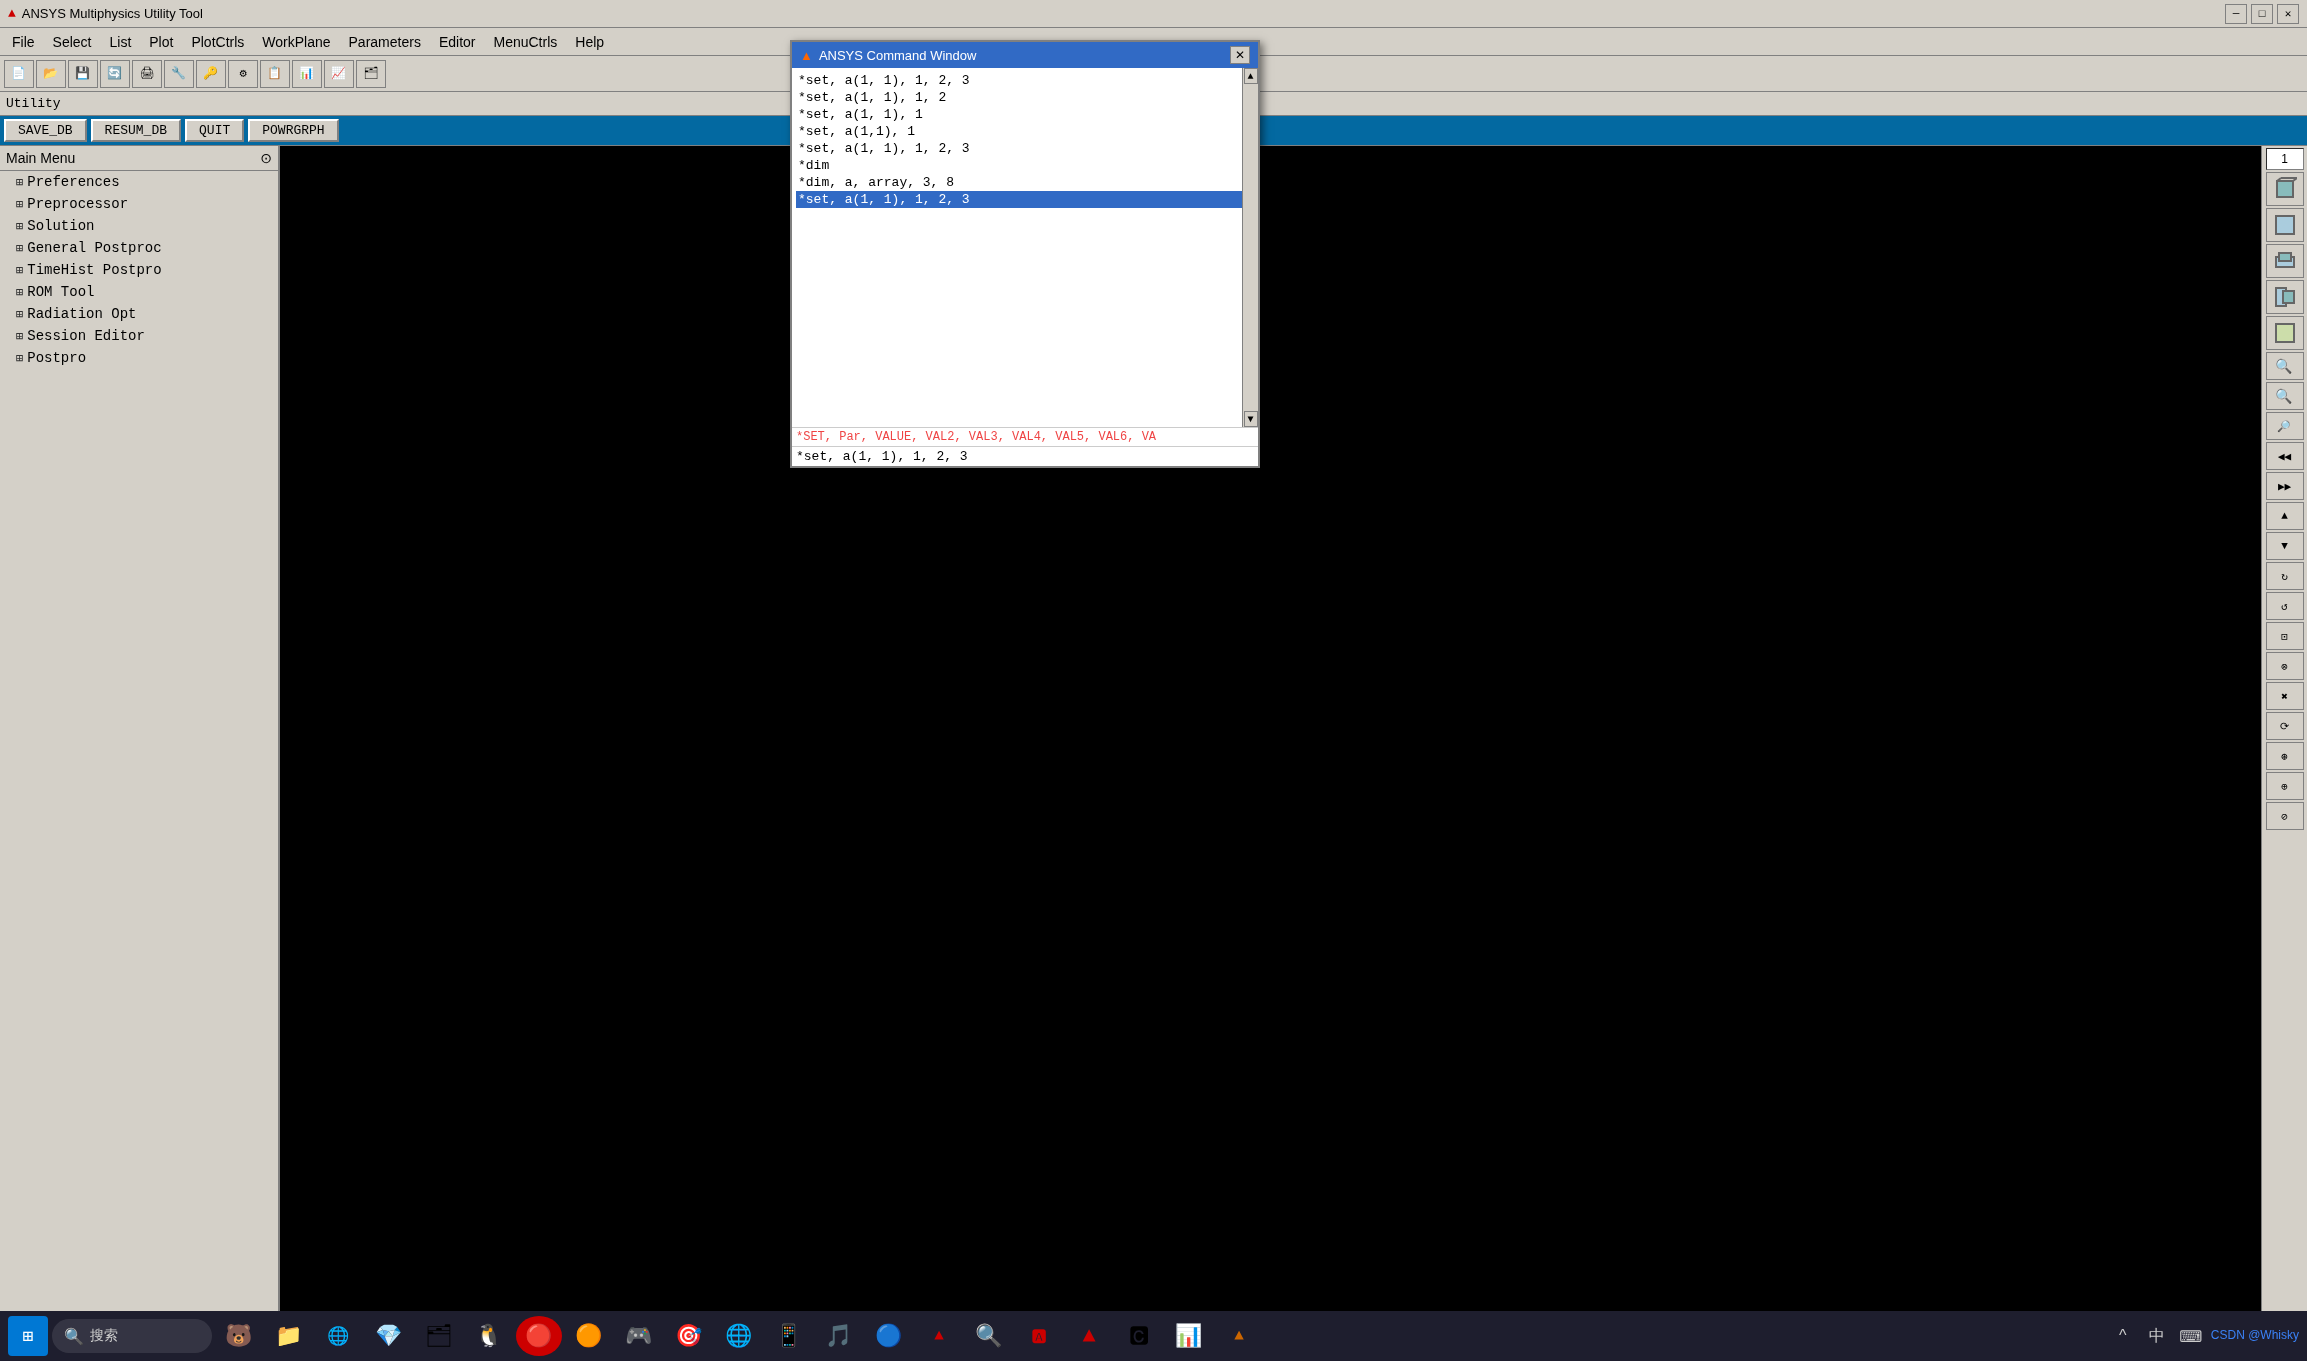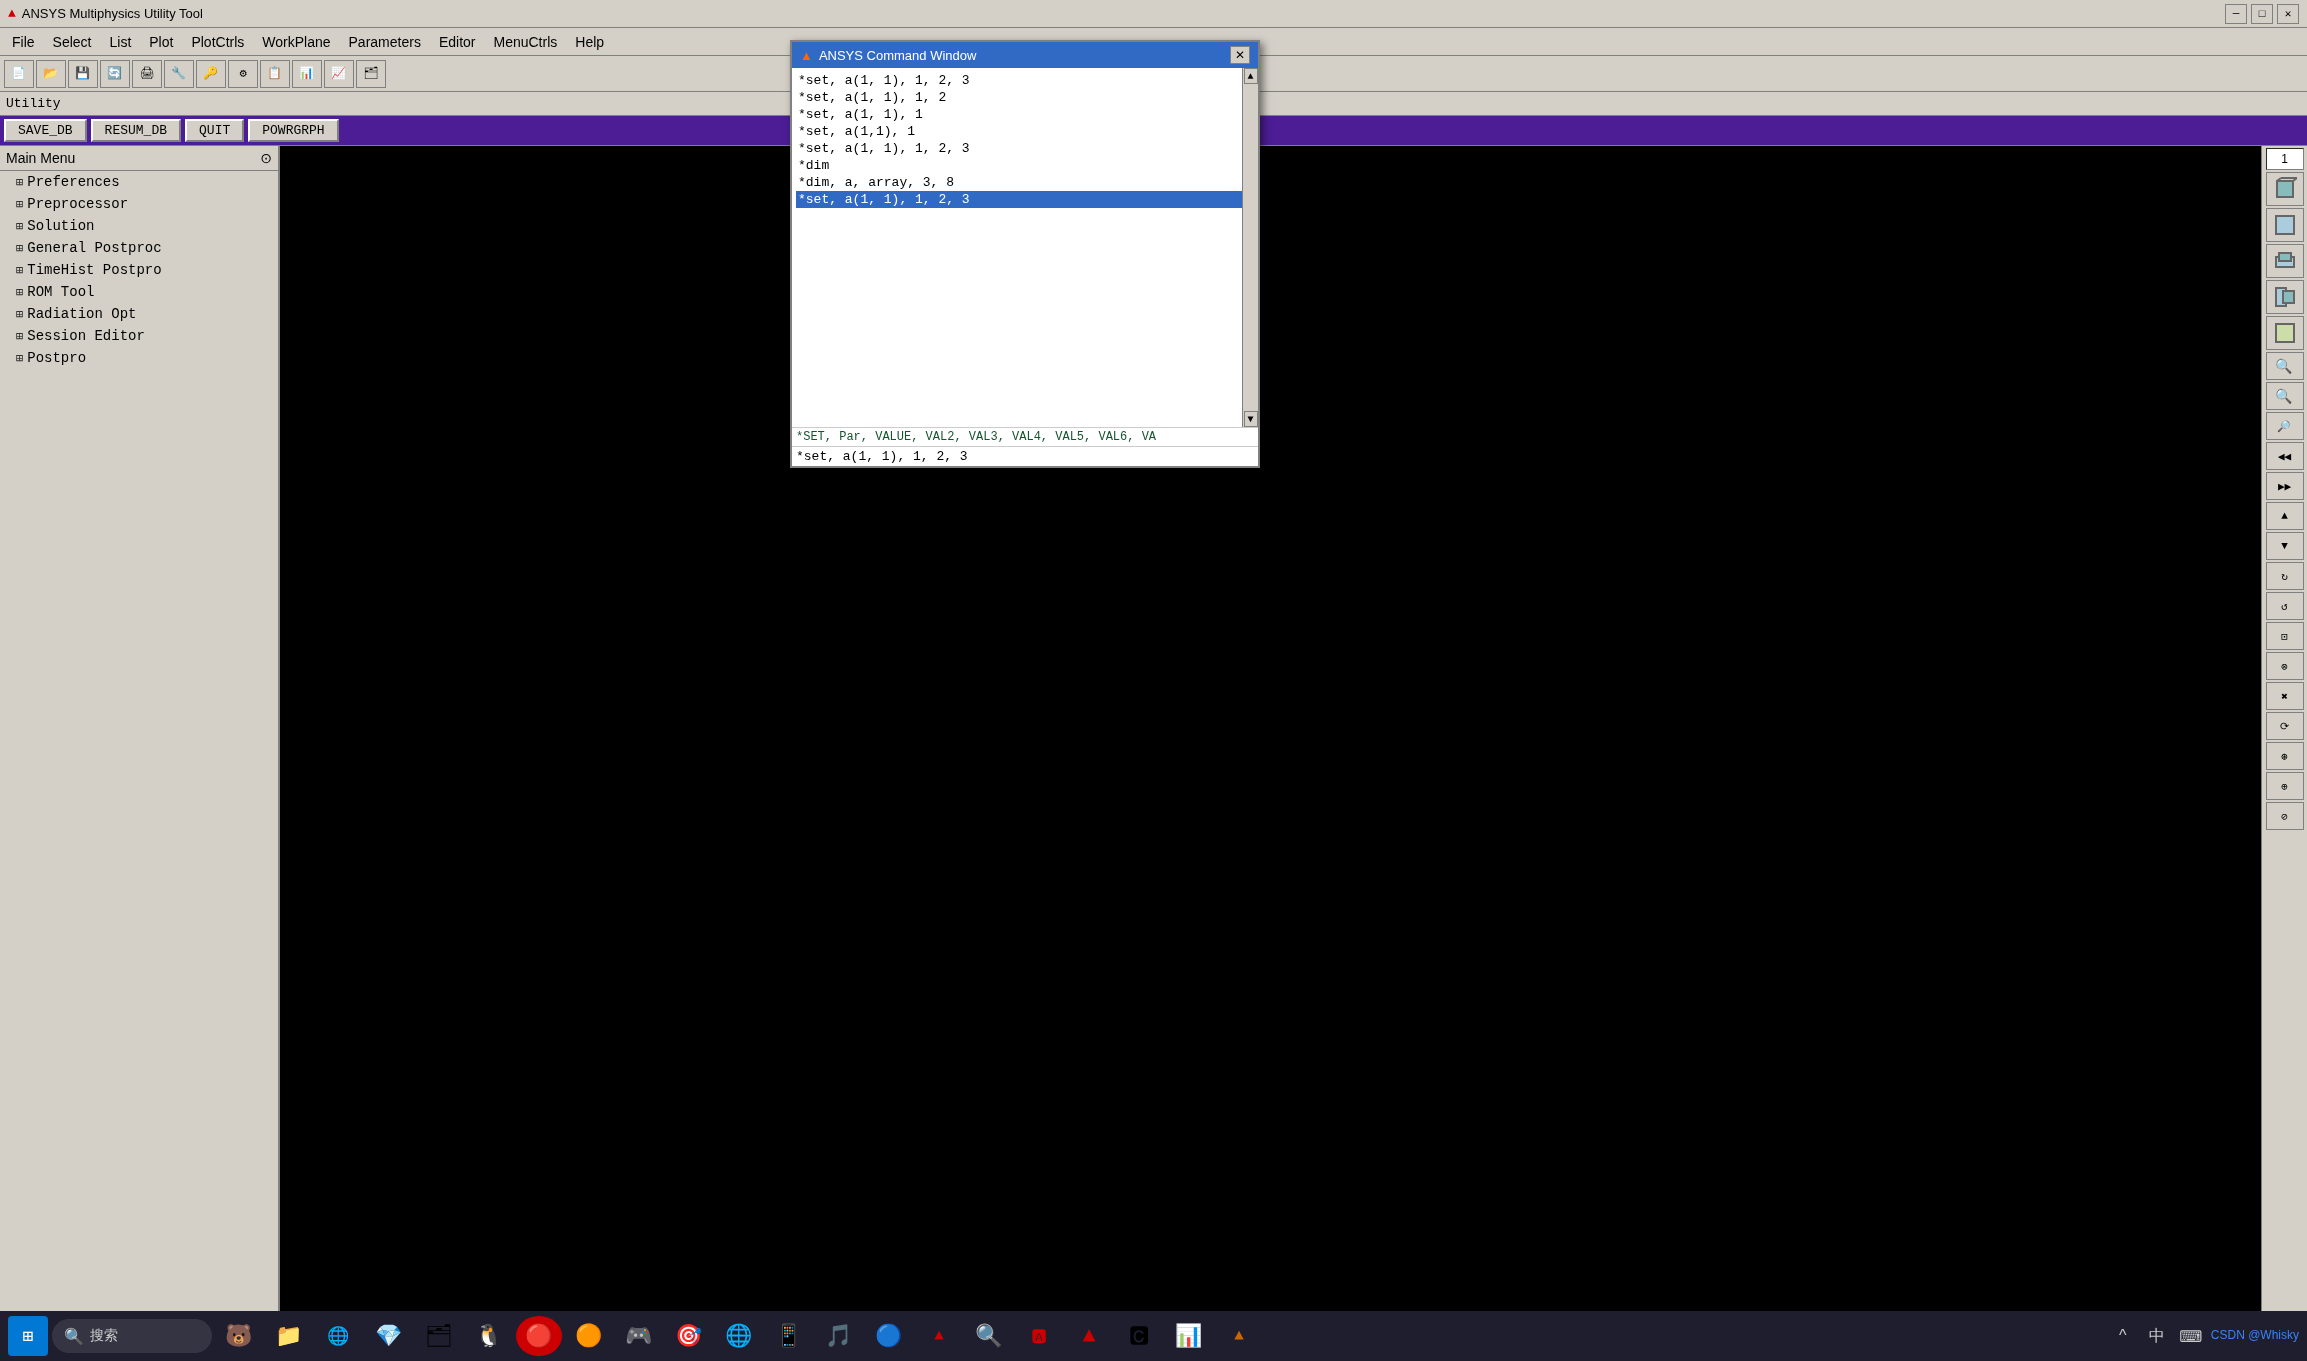--- a/index.html
+++ b/index.html
@@ -89,21 +89,21 @@
       height: 24px;
       display: flex;
       align-items: center;
       padding: 0 6px;
       font-size: 13px;
       border-bottom: 1px solid #808080;
     }
 
     
     #button-bar {
-      background: #4c1d95;
+      background: #0369a1;
       height: 30px;
       display: flex;
       align-items: center;
       padding: 2px 4px;
       border-bottom: 1px solid #808080;
       gap: 4px;
     }
     .action-btn {
       padding: 2px 12px;
       background: #d4d0c8;
@@ -259,21 +259,21 @@
       color: white;
       padding: 1px 2px;
       white-space: pre;
     }
     #cmd-hint {
       background: white;
       font-family: 'Courier New', monospace;
       font-size: 12px;
       padding: 2px 4px;
       border-bottom: 1px solid #ccc;
-      color: #14532d;
+      color: #ef4444;
     }
     #cmd-input-area {
       background: white;
       padding: 2px 4px;
       display: flex;
       align-items: center;
     }
     #cmd-input {
       font-family: 'Courier New', monospace;
       font-size: 13px;

